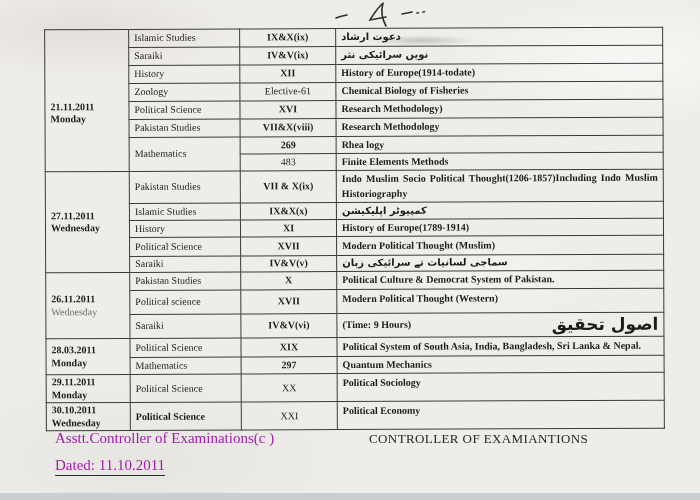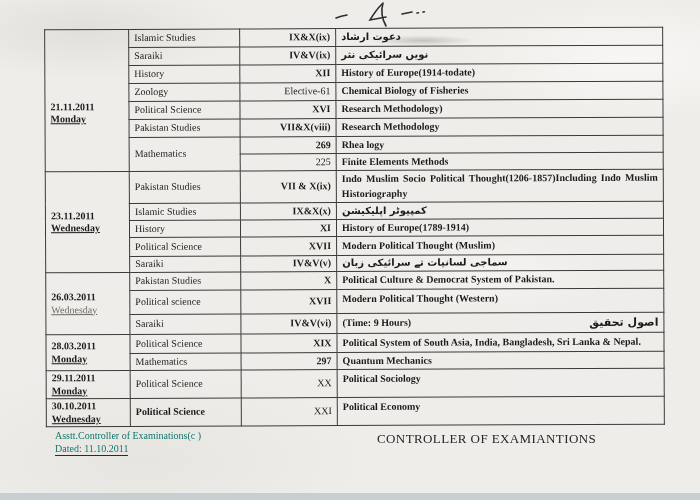--- a/index.html
+++ b/index.html
@@ -37,34 +37,34 @@
     line-height:1.25;
     overflow:hidden;
   }
   td.date-cell{
     border-left:1px dashed #8a8a86;
     vertical-align:top;
     font-weight:bold;font-size:11px;line-height:1.5;
     padding-top:3px;
   }
   td.date-cell.dc-pad{padding-top:26px;}
-  td.date-cell .day{font-weight:bold;text-decoration:underline;}
+  td.date-cell .day{font-weight:bold;}
   td.date-cell .day.faint{color:#6b6b66;font-weight:normal;}
   td.subject-cell{vertical-align:top;padding-top:3px;font-size:10px;}
   td.subject-cell.bold{font-weight:bold;}
-  td.code-cell{text-align:right;font-weight:bold;font-size:10.5px;}
+  td.code-cell{text-align:center;font-weight:bold;font-size:10.5px;}
   td.code-cell.light{font-weight:normal;}
   td.title-cell{font-weight:bold;font-size:10px;}
   td.title-cell.justify{text-align:justify;line-height:1.45;}
-  .urdu{font-family:"DejaVu Sans", sans-serif;font-size:11px;font-weight:bold;direction:rtl;}
+  .urdu{font-family:"DejaVu Sans", sans-serif;font-size:17px;font-weight:bold;direction:rtl;}
   td.title-cell .split{display:flex;justify-content:space-between;align-items:center;}
 
-  .footer-left{position:absolute;left:55px;top:430px;font-size:10px;color:#0f766e;}
-  .footer-left .dated{display:inline-block;border-bottom:1.5px solid #2a2a2a;margin-top:2px;padding-bottom:1px;}
-  .footer-right{position:absolute;left:377px;top:431px;font-size:13px;letter-spacing:.4px;color:#262626;}
+  .footer-left{position:absolute;left:55px;top:430px;font-size:15px;color:#a21caf;}
+  .footer-left .dated{display:inline-block;border-bottom:1.5px solid #2a2a2a;margin-top:10px;padding-bottom:1px;}
+  .footer-right{position:absolute;left:369px;top:431px;font-size:13px;letter-spacing:.4px;color:#262626;}
 
   .bottom-band{position:absolute;left:0;bottom:0;width:700px;height:7px;background:#c9ced1;}
 </style>
 </head>
 <body>
 
 <div class="page">
 
   <svg class="hand-mark" width="100" height="28" viewBox="0 0 100 28" aria-hidden="true">
     <g stroke="#2e2e2e" stroke-width="1.6" fill="none" stroke-linecap="round">
@@ -121,27 +121,27 @@
         <td class="subject-cell">Pakistan Studies</td>
         <td class="code-cell">VII&amp;X(viii)</td>
         <td class="title-cell">Research Methodology</td>
       </tr>
       <tr style="height:17px">
         <td class="subject-cell" rowspan="2">Mathematics</td>
         <td class="code-cell">269</td>
         <td class="title-cell">Rhea logy</td>
       </tr>
       <tr style="height:17px">
-        <td class="code-cell light">225</td>
+        <td class="code-cell light">483</td>
         <td class="title-cell">Finite Elements Methods</td>
       </tr>
 
       <tr style="height:30px">
         <td class="date-cell" rowspan="5">
-          <div>23.11.2011</div>
+          <div>27.11.2011</div>
           <div class="day">Wednesday</div>
         </td>
         <td class="subject-cell">Pakistan Studies</td>
         <td class="code-cell">VII &amp; X(ix)</td>
         <td class="title-cell justify">Indo Muslim Socio Political Thought(1206-1857)Including Indo Muslim Historiography</td>
       </tr>
       <tr style="height:17px">
         <td class="subject-cell">Islamic Studies</td>
         <td class="code-cell">IX&amp;X(x)</td>
         <td class="title-cell urdu" dir="rtl" style="text-align:left">کمپیوٹر اپلیکیشن</td>
@@ -157,21 +157,21 @@
         <td class="title-cell">Modern Political Thought (Muslim)</td>
       </tr>
       <tr style="height:16px">
         <td class="subject-cell">Saraiki</td>
         <td class="code-cell">IV&amp;V(v)</td>
         <td class="title-cell urdu" dir="rtl" style="text-align:left">سماجی لسانیات تے سرائیکی زبان</td>
       </tr>
 
       <tr style="height:18px">
         <td class="date-cell" rowspan="3">
-          <div>26.03.2011</div>
+          <div>26.11.2011</div>
           <div class="day faint">Wednesday</div>
         </td>
         <td class="subject-cell">Pakistan Studies</td>
         <td class="code-cell">X</td>
         <td class="title-cell">Political Culture &amp; Democrat System of Pakistan.</td>
       </tr>
       <tr style="height:24px">
         <td class="subject-cell">Political science</td>
         <td class="code-cell">XVII</td>
         <td class="title-cell" style="vertical-align:top;padding-top:3px">Modern Political Thought (Western)</td>

